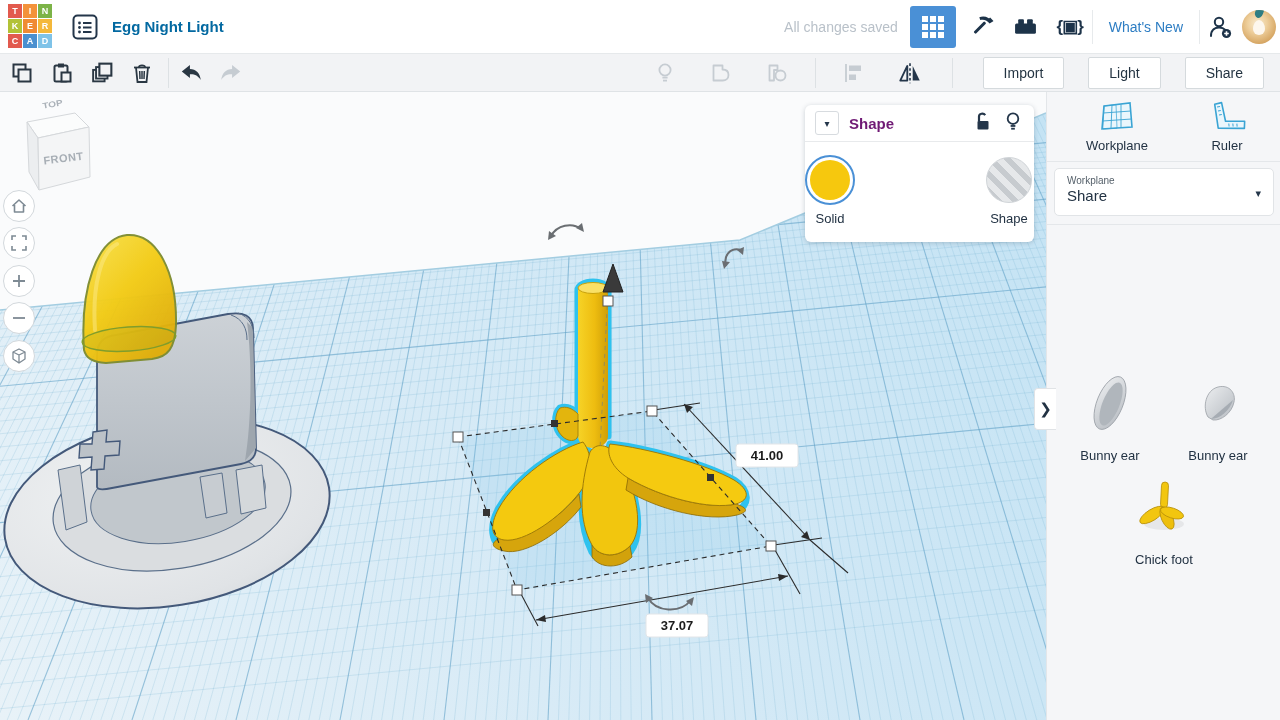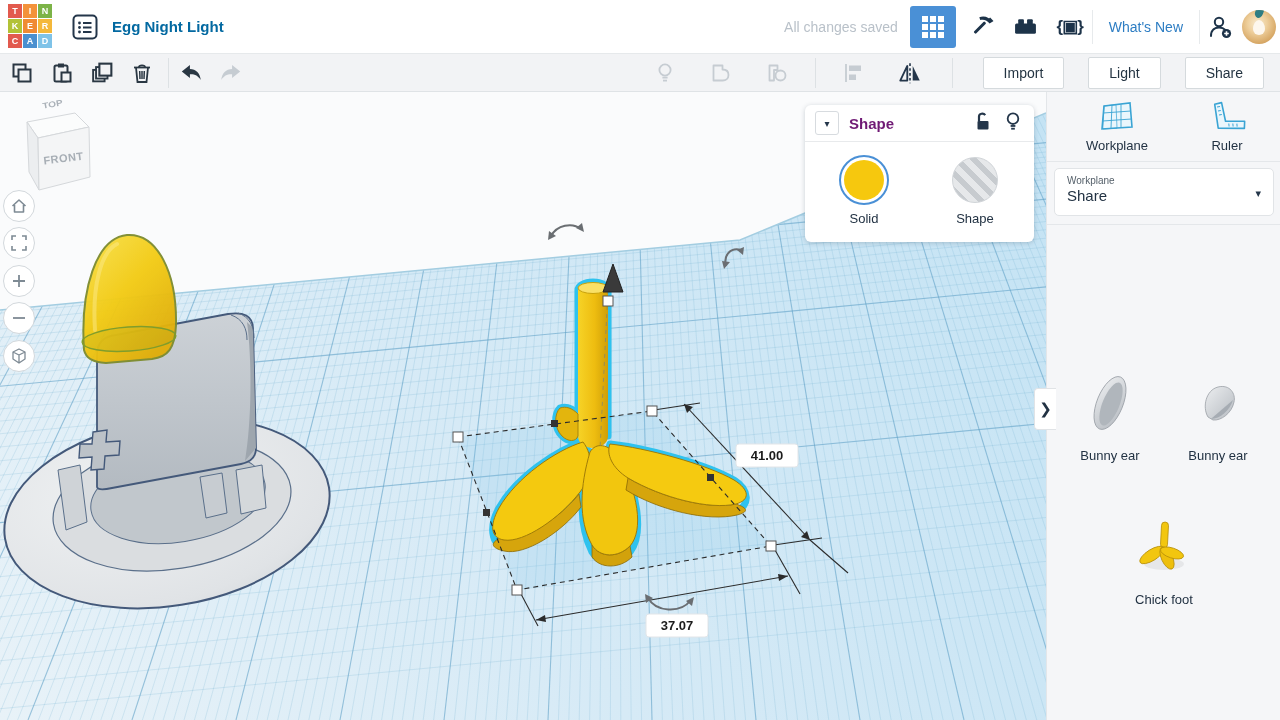--- a/index.html
+++ b/index.html
@@ -36,21 +36,21 @@
   .nav-circle { position:absolute; width:32px; height:32px; border-radius:50%; background:#fff; border:1px solid #d3d8dc; display:flex; align-items:center; justify-content:center; color:#7e8a94; cursor:pointer; z-index:20; }
   .nav-circle svg { display:block; }
 
   
   .shape-panel { position:absolute; left:805px; top:105px; width:229px; height:137px; background:#fff; border-radius:6px; box-shadow:0 1px 5px rgba(30,50,70,.22); z-index:30; }
   .sp-header { height:37px; display:flex; align-items:center; padding:0 10px; border-bottom:1px solid #e8eaec; }
   .sp-caret { width:24px; height:24px; border:1px solid #d7dbdf; border-radius:3px; display:flex; align-items:center; justify-content:center; font-size:10px; color:#24364a; cursor:pointer; }
   .sp-title { font-size:15px; font-weight:bold; color:#701a75; margin-left:10px; }
   .sp-icons { margin-left:auto; display:flex; gap:8px; }
   .sp-icons span { cursor:pointer; }
-  .sp-body { display:flex; justify-content:center; gap:61px; padding-top:13px; }
+  .sp-body { display:flex; justify-content:space-between; gap:61px; padding-top:13px; }
   .swatch { display:flex; flex-direction:column; align-items:center; cursor:pointer; }
   .swatch .label { font-size:13px; color:#223243; margin-top:6px; }
   .solid-outer { width:50px; height:50px; border-radius:50%; border:2px solid #4a90d6; display:flex; align-items:center; justify-content:center; background:#fff; }
   .solid-inner { width:40px; height:40px; border-radius:50%; background:#f6c80e; }
   .hole-circle { width:46px; height:46px; border-radius:50%; border:1px solid #d0d4d8; background:repeating-linear-gradient(45deg,#e6e8ea 0 6px,#c7cbcf 6px 12px); margin:2px; }
 
   
   .sidebar { position:absolute; left:1046px; top:92px; width:234px; height:628px; background:#f5f6f8; border-left:1px solid #e3e6e9; z-index:10; }
   .sb-top { position:absolute; left:0; top:0; width:100%; height:70px; border-bottom:1px solid #e4e7ea; }
   .sb-tool { position:absolute; top:8px; width:90px; display:flex; flex-direction:column; align-items:center; cursor:pointer; }
@@ -739,21 +739,21 @@
     </svg>
     <div class="label">Bunny ear</div>
   </div>
   <div class="gal-item" style="left:119px; top:276px;">
     <svg width="70" height="70" viewBox="0 0 70 70">
       <path d="M25,49 C19,39 23,22 35,19 C47,16 53,26 51,34 C49,45 38,53 30,52 Z" fill="url(#earG)" stroke="#9aa0a6" stroke-width="0.8"></path>
       <path d="M28,51 C37,51 47,42 50,32 L29,50 Z" fill="#a6acb3"></path>
     </svg>
     <div class="label">Bunny ear</div>
   </div>
-  <div class="gal-item" style="left:65px; top:420px;text-align:right;">
+  <div class="gal-item" style="left:65px; top:380px;text-align:right;">
     <svg width="70" height="70" viewBox="0 0 70 70">
       <ellipse cx="35" cy="52" rx="20" ry="6" fill="rgba(0,0,0,0.06)"></ellipse>
       <rect x="32" y="10" width="7" height="26" rx="3.5" transform="rotate(3 35 23)" fill="#f2c60f" stroke="#b8900a" stroke-width="0.8"></rect>
       <ellipse cx="23" cy="43" rx="14" ry="5.5" transform="rotate(-32 23 43)" fill="#f2c60f" stroke="#b8900a" stroke-width="0.8"></ellipse>
       <ellipse cx="38" cy="46" rx="12" ry="5.5" transform="rotate(65 38 46)" fill="#eebf0c" stroke="#b8900a" stroke-width="0.8"></ellipse>
       <ellipse cx="43" cy="41" rx="12" ry="5" transform="rotate(18 43 41)" fill="#f2c60f" stroke="#b8900a" stroke-width="0.8"></ellipse>
     </svg>
     <div class="label">Chick foot</div>
   </div>
 </div>

